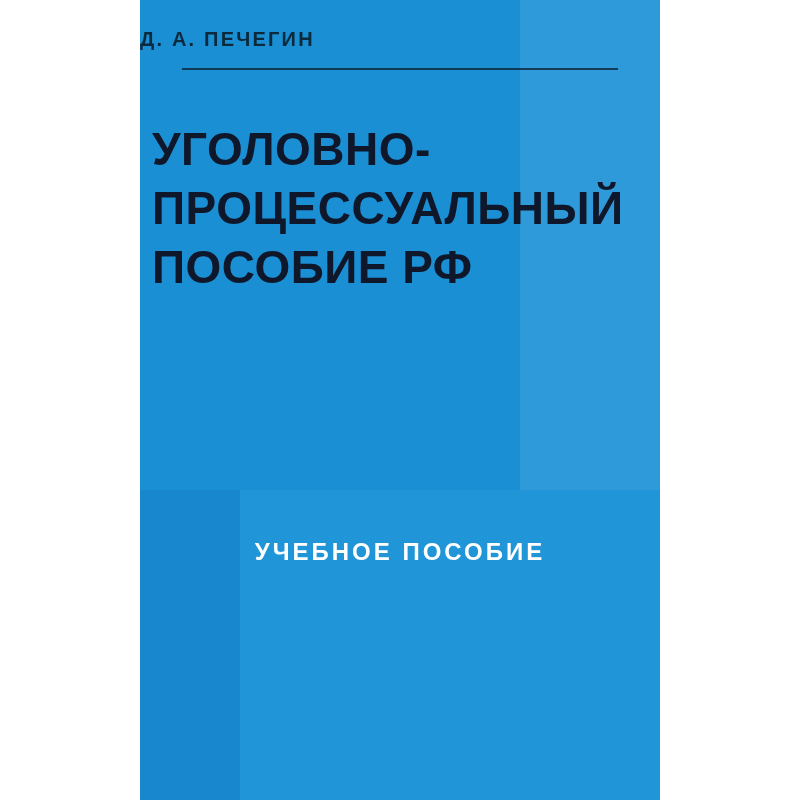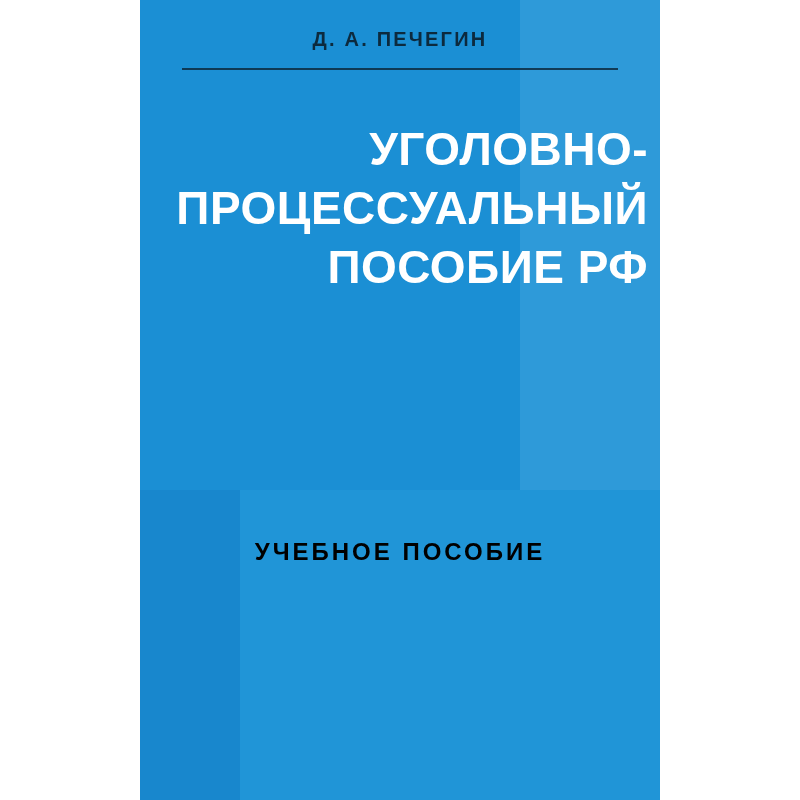--- a/index.html
+++ b/index.html
@@ -64,21 +64,20 @@
     position: absolute;
     inset: 0;
     z-index: 5;
   }
 
   .author {
     position: absolute;
     top: 28px;
     left: 0;
     width: 520px;
-    text-align: center;
     color: #0c2a3e;
     font-size: 20px;
     font-weight: bold;
     letter-spacing: 2.2px;
   }
 
   .rule {
     position: absolute;
     top: 68px;
     left: 42px;
@@ -86,22 +85,22 @@
     height: 2px;
     background: #0c2a3e;
     opacity: 0.85;
   }
 
   .title {
     position: absolute;
     top: 120px;
     left: 12px;
     width: 496px;
-    text-align: right;
-    color: #ffffff;
+    text-align: left;
+    color: #0f172a;
     font-size: 46px;
     font-weight: bold;
     line-height: 59px;
     letter-spacing: 0.5px;
   }
 
   .subtitle {
     position: absolute;
     top: 328px;
     left: 12px;
@@ -112,21 +111,21 @@
     font-weight: bold;
     letter-spacing: 1.5px;
   }
 
   .series {
     position: absolute;
     top: 538px;
     left: 12px;
     width: 496px;
     text-align: center;
-    color: #000000;
+    color: #ffffff;
     font-size: 24px;
     font-weight: bold;
     letter-spacing: 3px;
   }
 </style>
 </head>
 <body>
 
 <div class="page">
 

